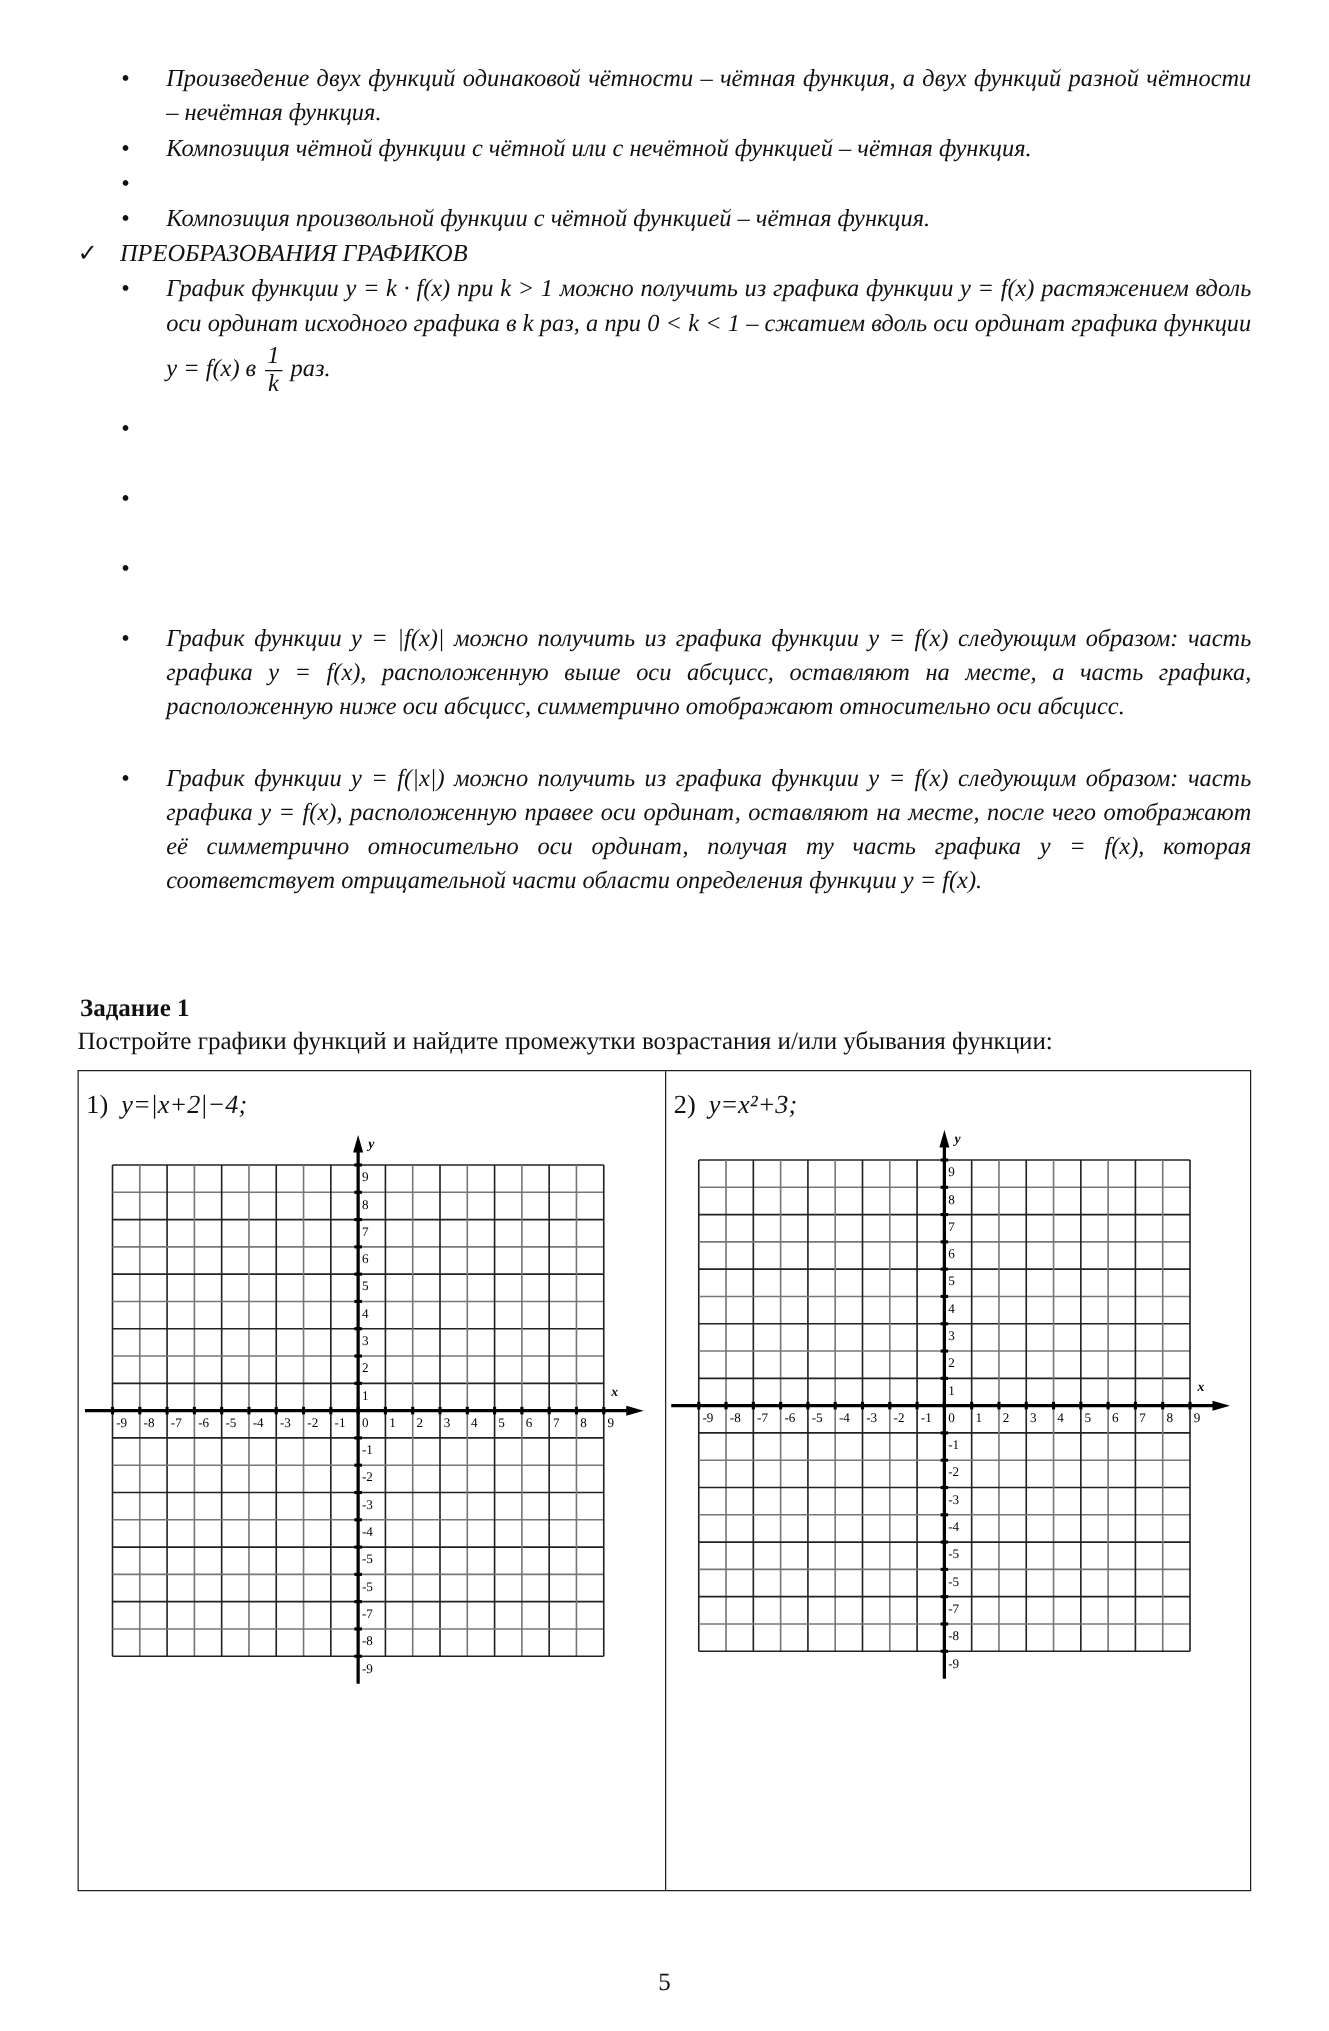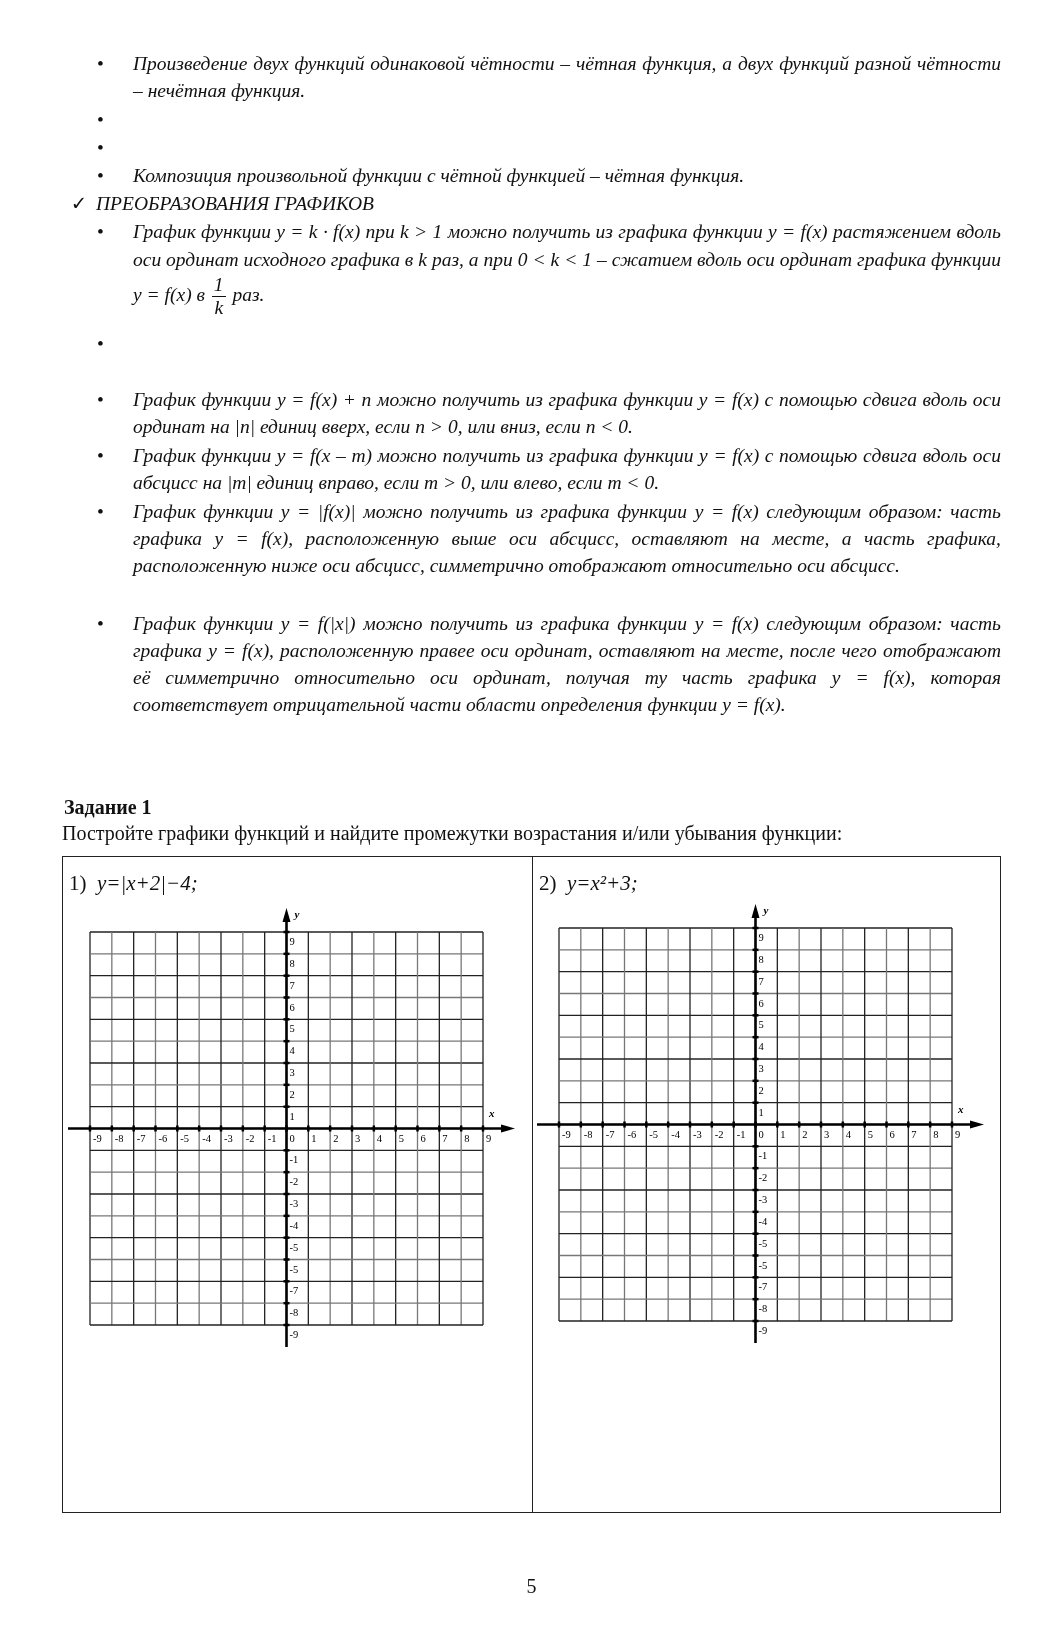--- a/index.html
+++ b/index.html
@@ -1,21 +1,21 @@
 <!DOCTYPE html>
 <html><head>
 <meta charset="utf-8">
 <style>
   html, body { margin: 0; padding: 0; background: #ffffff; }
   body { width: 1063px; height: 1625px; position: relative; overflow: hidden;
          font-family: "Liberation Serif", "DejaVu Serif", serif; color: #111; }
   .bl { position: absolute; left: 133px; width: 868px; font-size: 19.5px; line-height: 27px;
         font-style: italic; text-align: justify; }
   .bl .dot { position: absolute; left: -36px; top: 0; font-style: normal; }
-  .check { position: absolute; left: 62px; font-size: 19.5px; line-height: 27px; font-style: italic; text-align: center; }
+  .check { position: absolute; left: 62px; font-size: 19.5px; line-height: 27px; font-style: italic; }
   .check .ck { display: inline-block; width: 34px; font-style: normal; }
   .frac { display: inline-block; vertical-align: middle; text-align: center; font-style: italic; line-height: 22px; margin: 0 2px; }
   .frac span { display: block; }
   .frac .num { border-bottom: 1px solid #111; padding: 0 2px; }
   .task-title { position: absolute; left: 64px; top: 796px; font-size: 20px; font-weight: bold; }
   .task-text { position: absolute; left: 62px; top: 822px; font-size: 20px; }
   .tbl { position: absolute; left: 62px; top: 856px; width: 939px; height: 657px;
          border: 1.5px solid #222; box-sizing: border-box; }
   .tbl .mid { position: absolute; left: 469px; top: 0; bottom: 0; width: 1px; background: #222; }
   .cell-label { position: absolute; font-size: 21px; top: 14px; }
@@ -25,20 +25,21 @@
 </style>
 </head>
 <body>
 
 <div class="bl" style="top:50px;">
   <span class="dot">•</span>
   <span>Произведение двух функций одинаковой чётности – чётная функция, а двух функций разной чётности – нечётная функция.</span>
 </div>
 <div class="bl" style="top:106px;">
   <span class="dot">•</span>
+  <span>Композиция чётной функции с чётной или с нечётной функцией – чётная функция.</span>
 </div>
 <div class="bl" style="top:134px;">
   <span class="dot">•</span>
 </div>
 <div class="bl" style="top:162px;">
   <span class="dot">•</span>
   <span>Композиция произвольной функции с чётной функцией – чётная функция.</span>
 </div>
 
 <div class="check" style="top:190px;">
@@ -49,25 +50,23 @@
   <span class="dot">•</span>
   <span>График функции y = k · f(x) при k &gt; 1 можно получить из графика функции y = f(x) растяжением вдоль оси ординат исходного графика в k раз, а при 0 &lt; k &lt; 1 – сжатием вдоль оси ординат графика функции y = f(x) в</span>
   <span class="frac"><span class="num">1</span><span>k</span></span>
   <span>раз.</span>
 </div>
 <div class="bl" style="top:330px;">
   <span class="dot">•</span>
 </div>
 <div class="bl" style="top:386px;">
   <span class="dot">•</span>
-  <span>График функции y = f(x) + n можно получить из графика функции y = f(x) с помощью сдвига вдоль оси ординат на |n| единиц вверх, если n &gt; 0, или вниз, если n &lt; 0.</span>
 </div>
 <div class="bl" style="top:442px;">
   <span class="dot">•</span>
-  <span>График функции y = f(x – m) можно получить из графика функции y = f(x) с помощью сдвига вдоль оси абсцисс на |m| единиц вправо, если m &gt; 0, или влево, если m &lt; 0.</span>
 </div>
 <div class="bl" style="top:498px;">
   <span class="dot">•</span>
   <span>График функции y = |f(x)| можно получить из графика функции y = f(x) следующим образом: часть графика y = f(x), расположенную выше оси абсцисс, оставляют на месте, а часть графика, расположенную ниже оси абсцисс, симметрично отображают относительно оси абсцисс.</span>
 </div>
 <div class="bl" style="top:610px;">
   <span class="dot">•</span>
   <span>График функции y = f(|x|) можно получить из графика функции y = f(x) следующим образом: часть графика y = f(x), расположенную правее оси ординат, оставляют на месте, после чего отображают её симметрично относительно оси ординат, получая ту часть графика y = f(x), которая соответствует отрицательной части области определения функции y = f(x).</span>
 </div>
 

